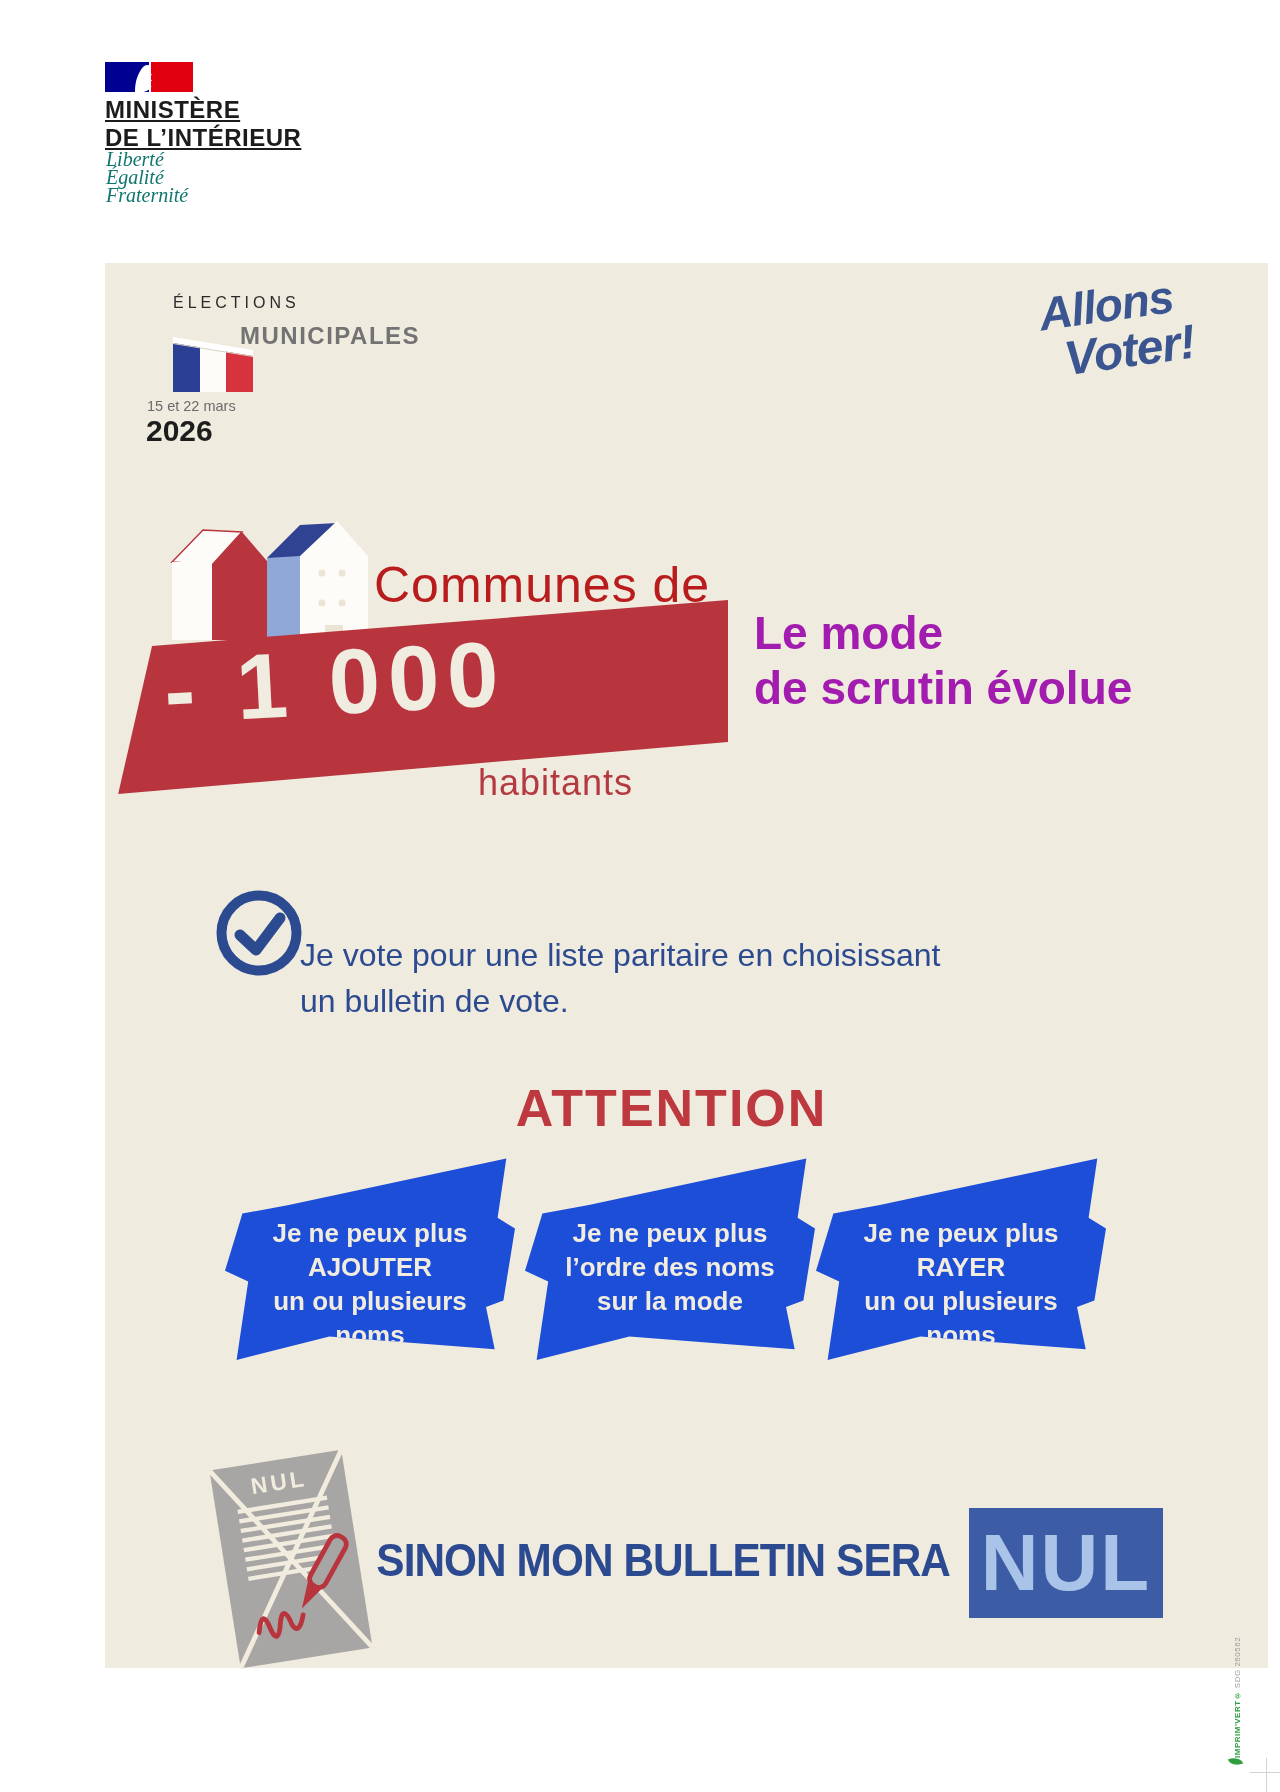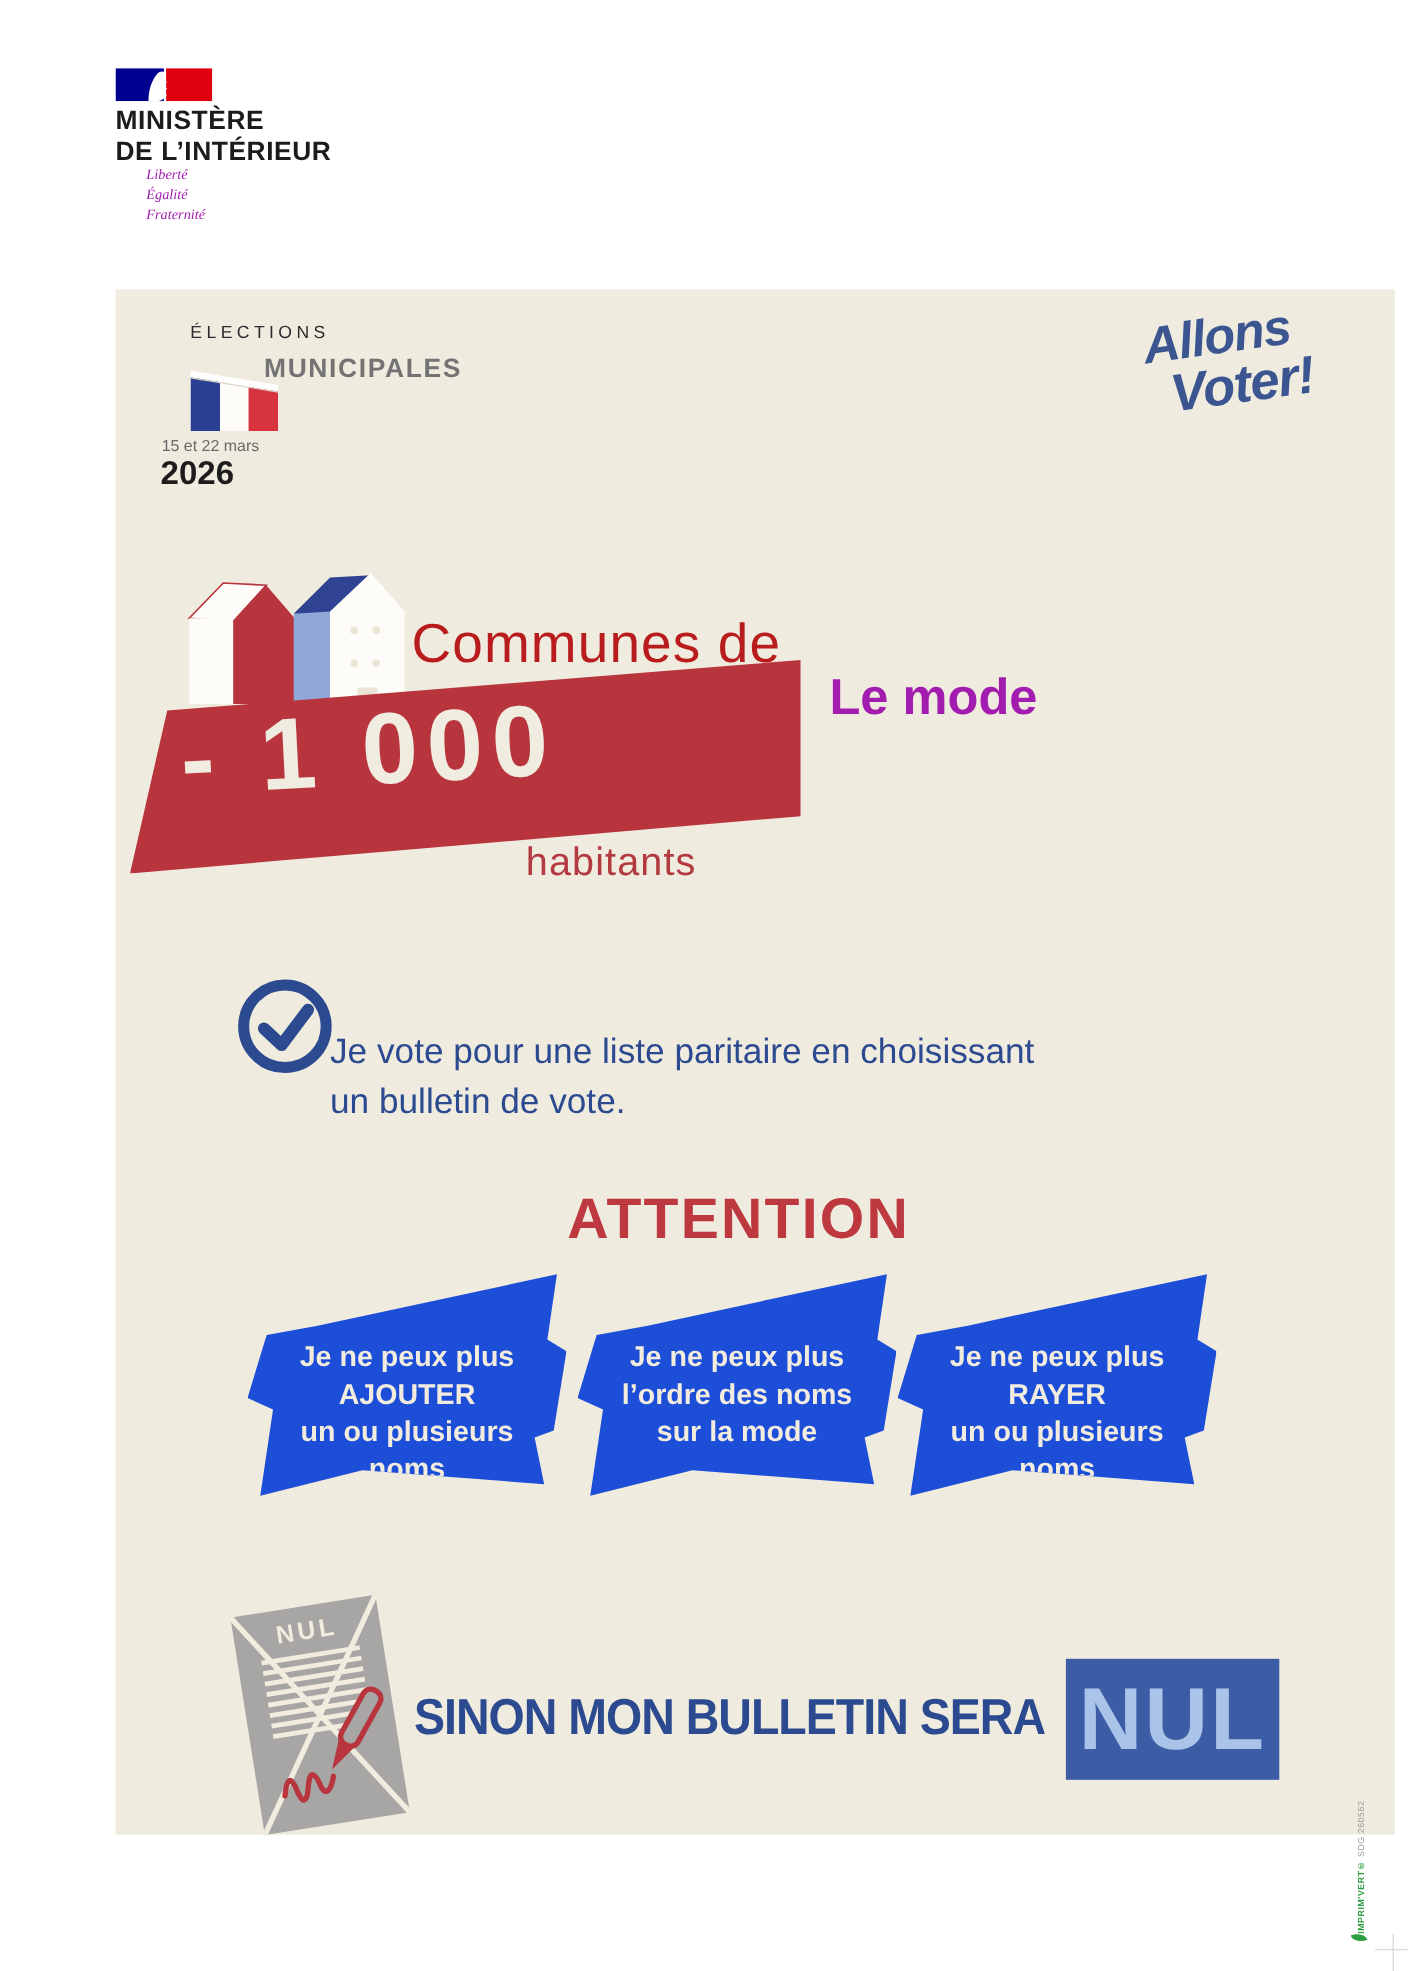--- a/index.html
+++ b/index.html
@@ -1,22 +1,22 @@
 <!DOCTYPE html>
 <html><head>
 <meta charset="utf-8">
 <style>
   html,body{margin:0;padding:0;}
   body{font-family:"Liberation Sans",sans-serif;background:#ffffff;}
   .page{position:relative;width:1280px;height:1792px;background:#ffffff;overflow:hidden;}
   .abs{position:absolute;}
 
   
-  .ministry-name{left:105px;top:96px;font-size:24px;font-weight:800;color:#1c1c1c;line-height:28px;letter-spacing:0.5px;}
-  .ministry-motto{left:106px;top:150px;font-family:"Liberation Serif",serif;font-style:italic;font-size:13px;color:#a21caf;line-height:18px;margin-left:27px;}
+  .ministry-name{left:105px;top:96px;font-size:24px;font-weight:800;color:#1c1c1c;line-height:28px;letter-spacing:0.5px;text-decoration:underline;}
+  .ministry-motto{left:106px;top:150px;font-family:"Liberation Serif",serif;font-style:italic;font-size:20px;color:#0f766e;line-height:18px;}
 
   
   .panel{left:105px;top:263px;width:1163px;height:1405px;background:#f0ebdf;}
 
   .elections-l1{left:173px;top:294px;font-size:16px;font-weight:300;letter-spacing:4px;color:#2b2b2b;}
   .elections-l2{left:240px;top:322px;font-size:24px;font-weight:700;letter-spacing:1.5px;color:#737373;}
   .dates{left:147px;top:398px;font-size:14.5px;color:#6a6a6a;}
   .year{left:146px;top:414px;font-size:30px;font-weight:700;color:#1d1d1d;}
 
   .campaign{left:1012px;top:282px;width:195px;transform:rotate(-8deg);color:#3a5590;font-style:italic;font-weight:800;text-align:center;}
@@ -113,20 +113,21 @@
     <rect x="169" y="170" width="18" height="12" fill="#ece5d5"></rect>
   </svg>
 
   <div class="abs kicker">Communes de</div>
   <div class="abs hero-banner">
     <div class="abs hero-number">- 1 000</div>
   </div>
   <div class="abs hero-unit">habitants</div>
   <div class="abs hero-title">
     <div>Le mode</div>
+    <div>de scrutin évolue</div>
   </div>
 
   <svg class="abs" style="left:212px;top:886px" width="94" height="94" viewBox="0 0 94 94">
     <circle cx="47" cy="47" r="37.5" fill="none" stroke="#2c4a90" stroke-width="10"></circle>
     <path d="M28,49 L44,64 L68,32" fill="none" stroke="#2c4a90" stroke-width="11" stroke-linecap="round" stroke-linejoin="round"></path>
   </svg>
   <div class="abs instruction">
     <div>Je vote pour une liste paritaire en choisissant</div>
     <div>un bulletin de vote.</div>
   </div>

